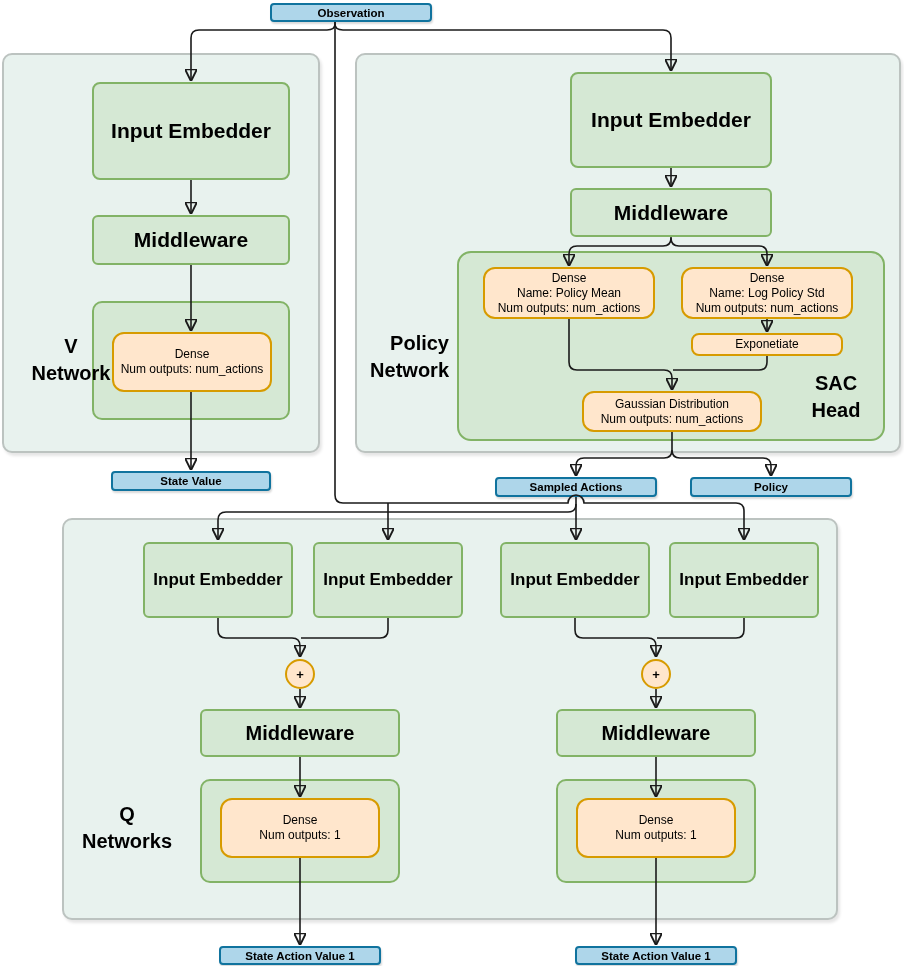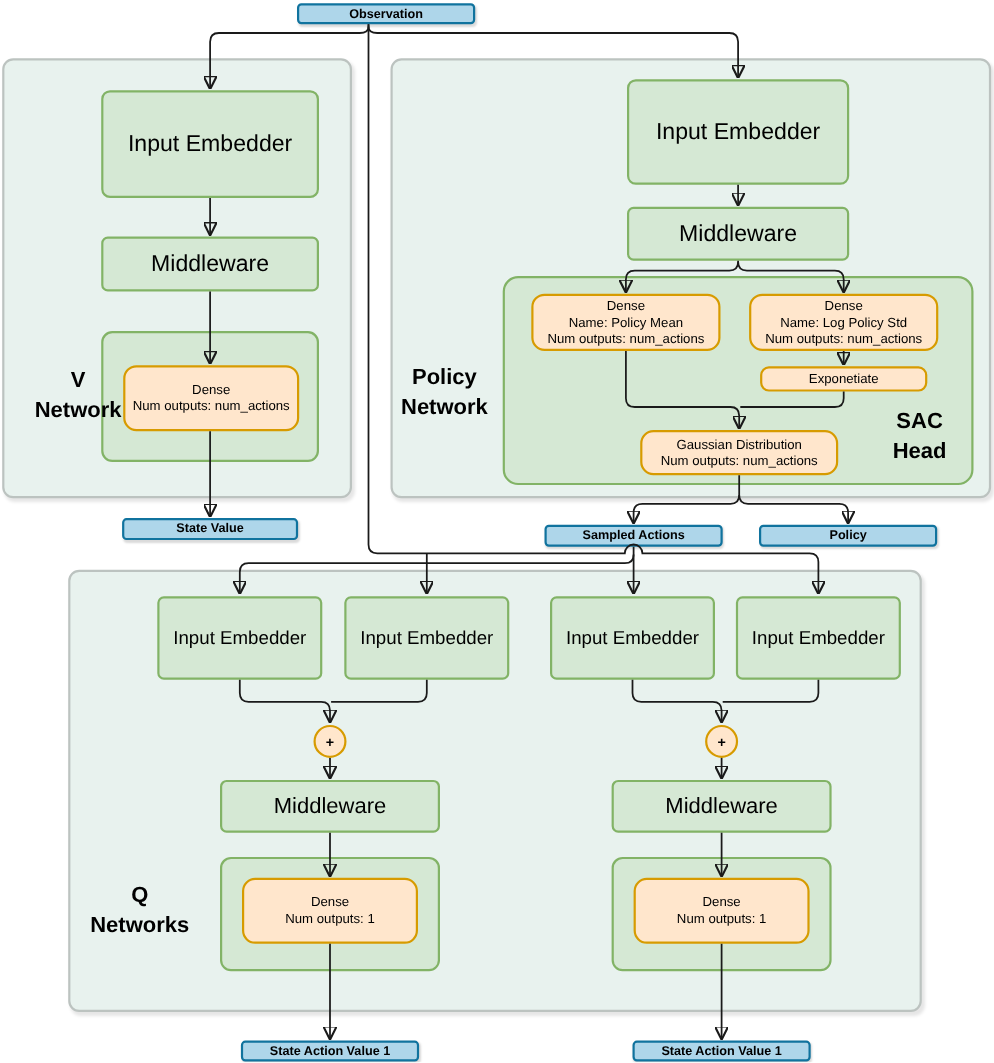--- a/index.html
+++ b/index.html
@@ -10,21 +10,21 @@
   }
   .panel {
     position:absolute; background:#e8f2ee; border:2px solid #bcc3c0;
     border-radius:10px; box-shadow:2px 3px 3px rgba(0,0,0,0.10);
     box-sizing:border-box;
   }
   .gbox {
     position:absolute; background:#d5e8d4; border:2px solid #82b366;
     border-radius:6px; box-sizing:border-box;
     display:flex; align-items:center; justify-content:center;
-    font-weight:normal; text-align:center;
+    font-weight:bold; text-align:center;
   }
   .gwrap {
     position:absolute; background:#d5e8d4; border:2px solid #82b366;
     border-radius:10px; box-sizing:border-box;
   }
   .obox {
     position:absolute; background:#ffe6cc; border:2px solid #d79b00;
     border-radius:12px; box-sizing:border-box;
     display:flex; flex-direction:column; align-items:center; justify-content:center;
     text-align:center; line-height:1.25;
@@ -101,21 +101,21 @@
   <div class="obox" style="left:691px; top:333px; width:152px; height:23px; border-radius:8px;">
     <div class="t">Exponetiate</div>
   </div>
   <div class="obox" style="left:582px; top:391px; width:180px; height:41px;">
     <div class="t">Gaussian Distribution</div>
     <div class="d">Num outputs: num_actions</div>
   </div>
   <div class="sidelabel" style="left:796px; top:372px; width:80px; height:50px;">
     <span>SAC Head</span>
   </div>
-  <div class="sidelabel" style="left:359px; top:332px; width:90px; height:50px;">
+  <div class="sidelabel" style="left:359px; top:332px; width:90px; height:50px;text-align:right;">
     <span>Policy Network</span>
   </div>
   <div class="bluebox" style="left:495px; top:477px; width:162px; height:20px;">
     <span>Sampled Actions</span>
   </div>
   <div class="bluebox" style="left:690px; top:477px; width:162px; height:20px;">
     <span>Policy</span>
   </div>
 
   <div class="gbox fs17" style="left:143px; top:542px; width:150px; height:76px;">

